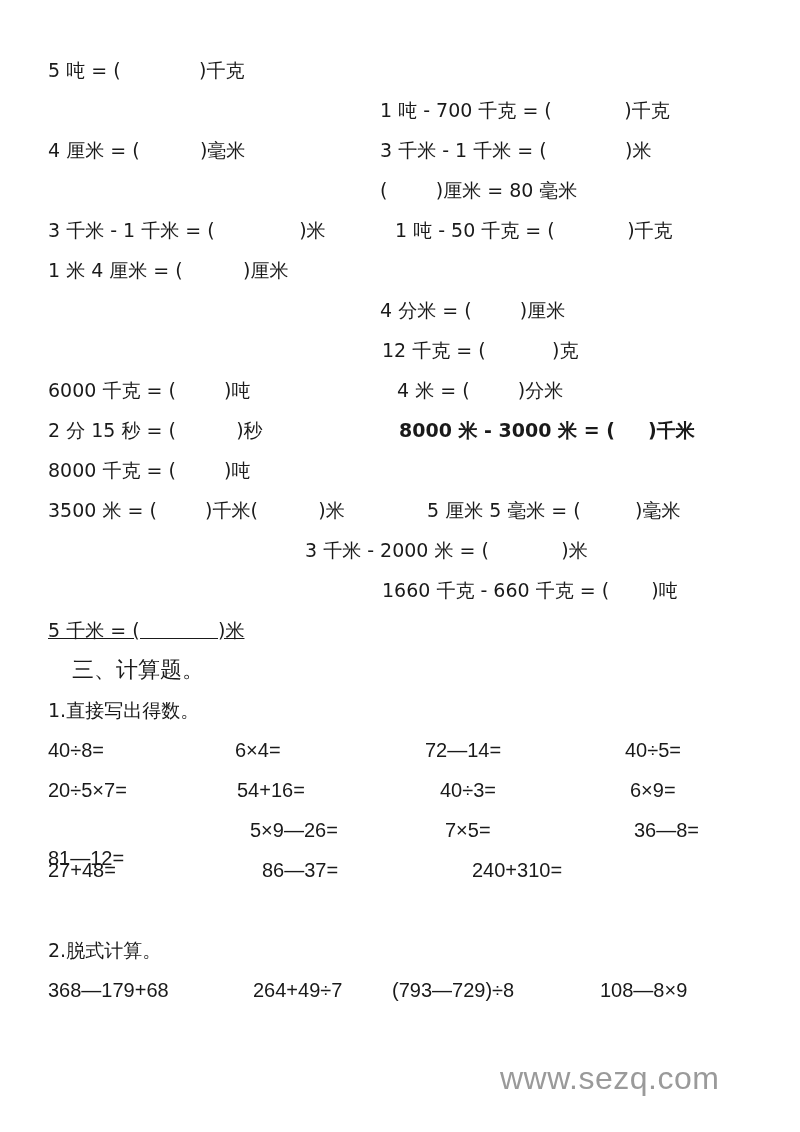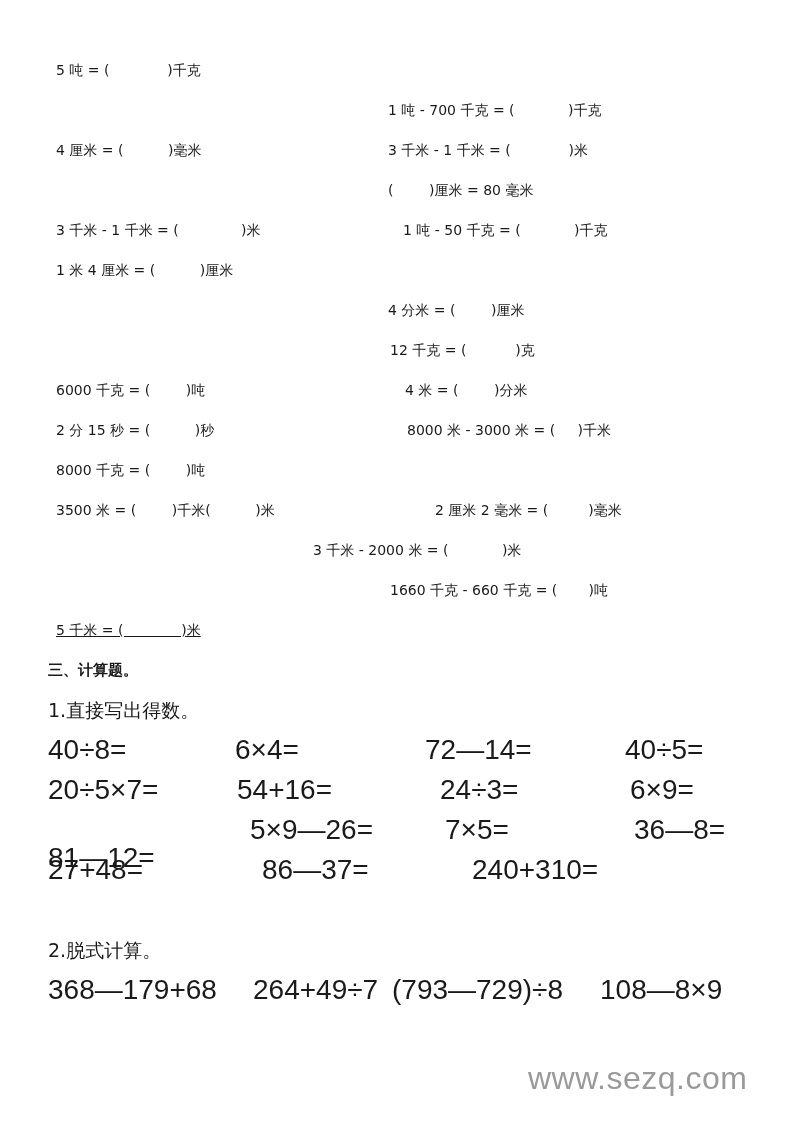--- a/index.html
+++ b/index.html
@@ -1,61 +1,61 @@
 <!DOCTYPE html>
 <html><head>
   <meta charset="utf-8">
   <style>
     html, body { margin: 0; padding: 0; background: #ffffff; }
     body { width: 800px; height: 1132px; position: relative; overflow: hidden;
            font-family: "DejaVu Sans", "Liberation Sans", sans-serif; color: #1a1a1a; }
-    .item { position: absolute; font-size: 14px; line-height: 24px; white-space: pre; margin-left: 8px; }
-    .calc { position: absolute; font-size: 28px; line-height: 24px; white-space: pre;
+    .item { position: absolute; font-size: 19px; line-height: 24px; white-space: pre; }
+    .calc { position: absolute; font-size: 20px; line-height: 24px; white-space: pre;
             font-family: "Liberation Sans", "DejaVu Sans", sans-serif; }
-    .heading { position: absolute; font-size: 15px; font-weight: bold; line-height: 24px; }
+    .heading { position: absolute; font-size: 22px; font-weight: normal; line-height: 24px; margin-left: 24px; }
     .subheading { position: absolute; font-size: 19px; line-height: 24px; }
     .watermark { position: absolute; left: 500px; top: 1060px; font-size: 32px; color: #9a9a9a;
-                 font-family: "Liberation Sans", "DejaVu Sans", sans-serif; letter-spacing: 0.5px; margin-left: 28px; }
+                 font-family: "Liberation Sans", "DejaVu Sans", sans-serif; letter-spacing: 0.5px; }
   </style>
 </head>
 <body>
 
 <div id="conversions">
     <div class="item" style="left: 48px; top: 58px;">5 吨 = (             )千克</div>
     <div class="item" style="left: 380px; top: 98px;">1 吨 - 700 千克 = (            )千克</div>
     <div class="item" style="left: 48px; top: 138px;">4 厘米 = (          )毫米</div>
     <div class="item" style="left: 380px; top: 138px;">3 千米 - 1 千米 = (             )米</div>
     <div class="item" style="left: 380px; top: 178px;">(        )厘米 = 80 毫米</div>
     <div class="item" style="left: 48px; top: 218px;">3 千米 - 1 千米 = (              )米</div>
     <div class="item" style="left: 395px; top: 218px;">1 吨 - 50 千克 = (            )千克</div>
     <div class="item" style="left: 48px; top: 258px;">1 米 4 厘米 = (          )厘米</div>
     <div class="item" style="left: 380px; top: 298px;">4 分米 = (        )厘米</div>
     <div class="item" style="left: 382px; top: 338px; text-align: center;">12 千克 = (           )克</div>
     <div class="item" style="left: 48px; top: 378px;">6000 千克 = (        )吨</div>
     <div class="item" style="left: 397px; top: 378px;">4 米 = (        )分米</div>
     <div class="item" style="left: 48px; top: 418px;">2 分 15 秒 = (          )秒</div>
-    <div class="item" style="left: 399px; top: 418px;">8000 米 - 3000 米 = (     )千米</div>
+    <div class="item" style="left: 399px; top: 418px; font-weight: bold;">8000 米 - 3000 米 = (     )千米</div>
     <div class="item" style="left: 48px; top: 458px;">8000 千克 = (        )吨</div>
     <div class="item" style="left: 48px; top: 498px;">3500 米 = (        )千米(          )米</div>
-    <div class="item" style="left: 427px; top: 498px;">2 厘米 2 毫米 = (         )毫米</div>
+    <div class="item" style="left: 427px; top: 498px;">5 厘米 5 毫米 = (         )毫米</div>
     <div class="item" style="left: 305px; top: 538px;">3 千米 - 2000 米 = (            )米</div>
     <div class="item" style="left: 382px; top: 578px;">1660 千克 - 660 千克 = (       )吨</div>
     <div class="item" style="left: 48px; top: 618px; text-decoration: underline;">5 千米 = (             )米</div>
   </div>
 
 <div class="heading" style="left:48px; top:658px;">三、计算题。</div>
 <div class="subheading" style="left:48px; top:698px;">1.直接写出得数。</div>
 <div id="part1">
     <div class="calc" style="left: 48px; top: 738px;">40÷8=</div>
     <div class="calc" style="left: 235px; top: 738px;">6×4=</div>
     <div class="calc" style="left: 425px; top: 738px;">72—14=</div>
     <div class="calc" style="left: 625px; top: 738px;">40÷5=</div>
     <div class="calc" style="left: 48px; top: 778px;">20÷5×7=</div>
     <div class="calc" style="left: 237px; top: 778px;">54+16=</div>
-    <div class="calc" style="left: 440px; top: 778px;">24÷3=</div>
+    <div class="calc" style="left: 440px; top: 778px;">40÷3=</div>
     <div class="calc" style="left: 630px; top: 778px;">6×9=</div>
     <div class="calc" style="left: 48px; top: 818px; margin-top: 28px;">81—12=</div>
     <div class="calc" style="left: 250px; top: 818px;">5×9—26=</div>
     <div class="calc" style="left: 445px; top: 818px;">7×5=</div>
     <div class="calc" style="left: 634px; top: 818px;">36—8=</div>
     <div class="calc" style="left: 48px; top: 858px;">27+48=</div>
     <div class="calc" style="left: 262px; top: 858px;">86—37=</div>
     <div class="calc" style="left: 472px; top: 858px;">240+310=</div>
   </div>
 

